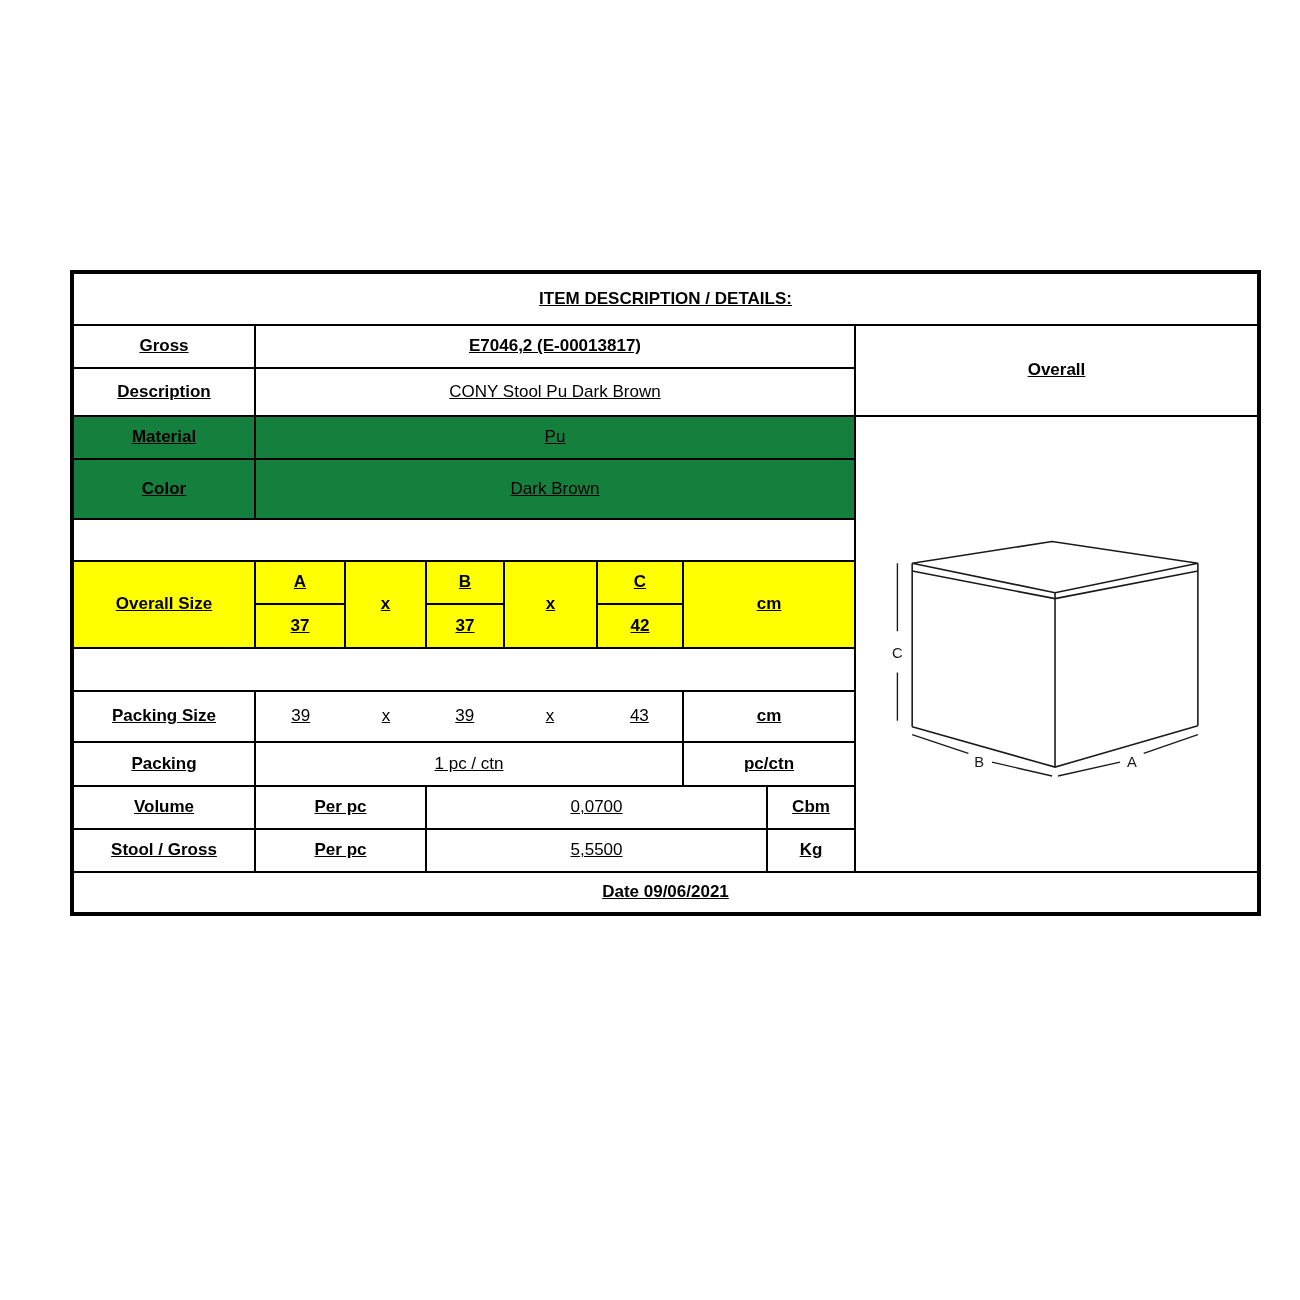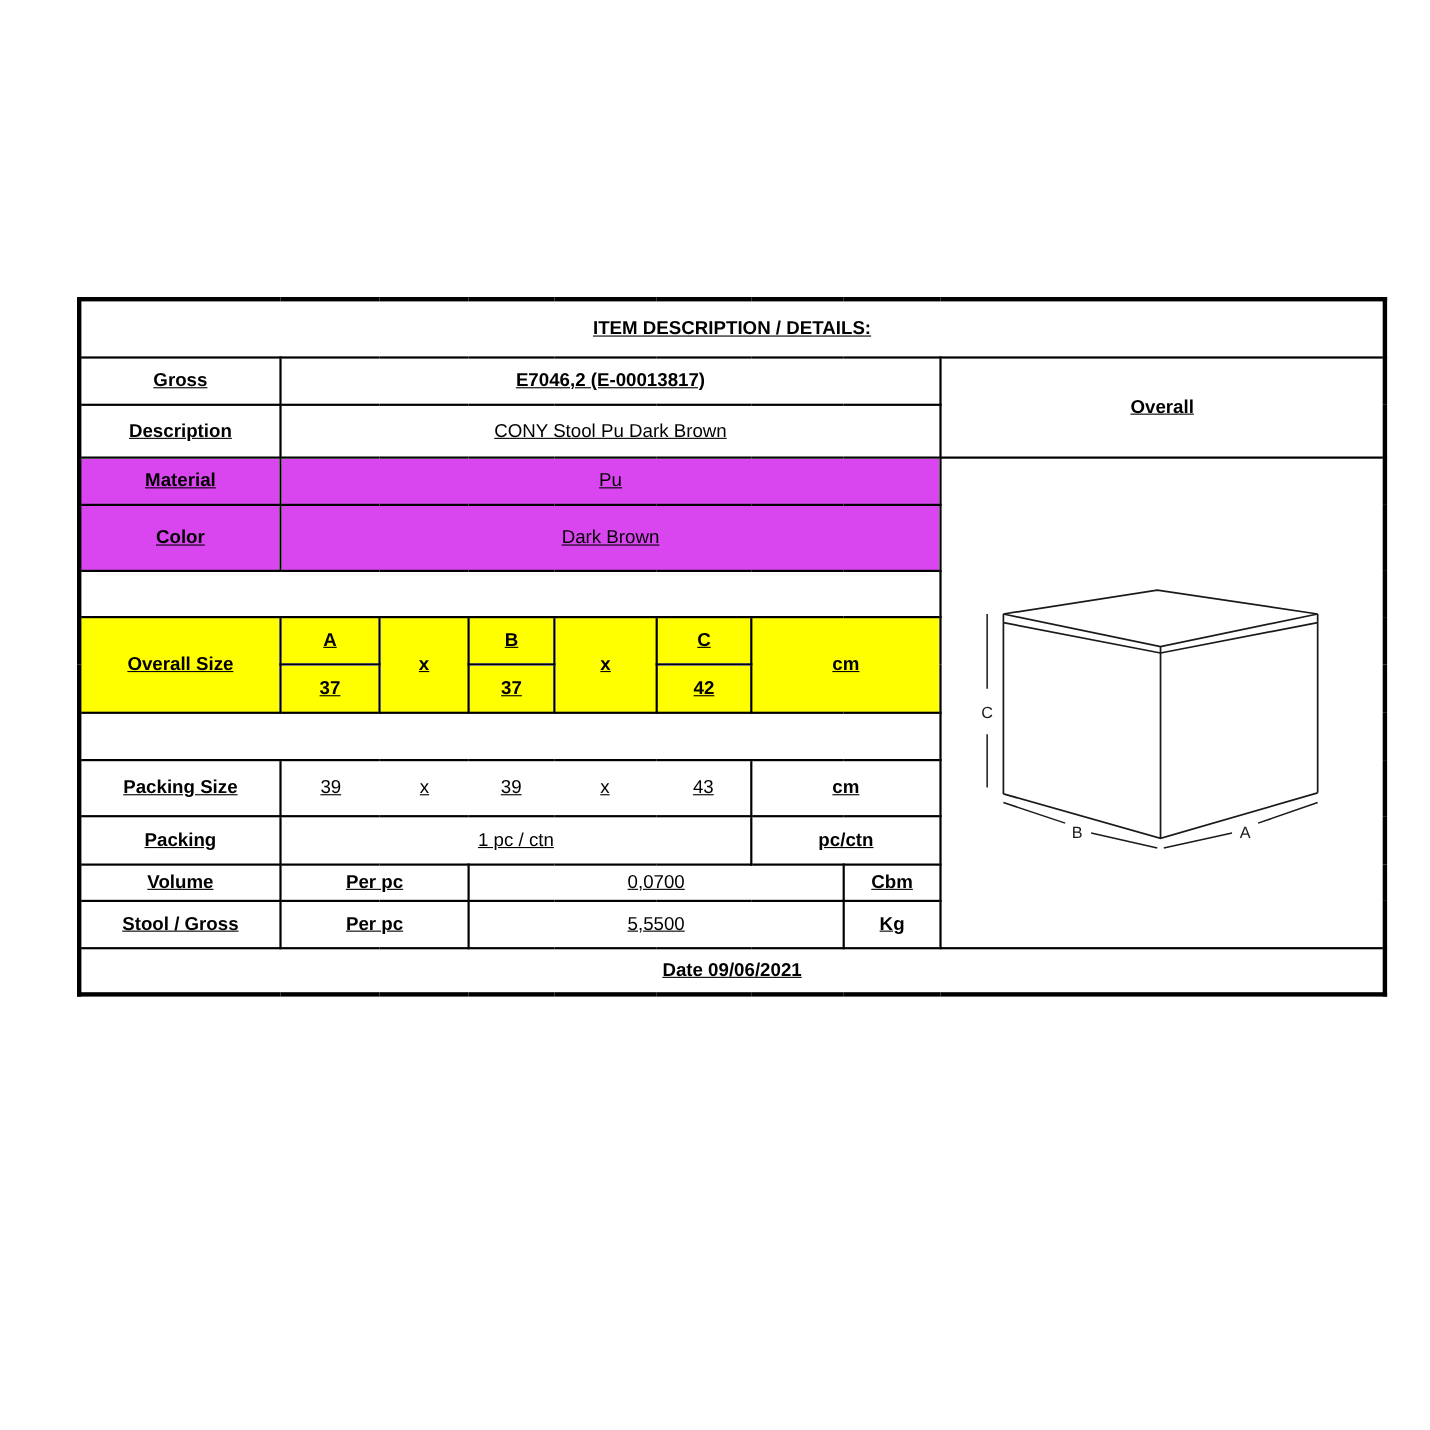--- a/index.html
+++ b/index.html
@@ -23,28 +23,28 @@
   tr.r-code{height:43px;}
   tr.r-desc{height:48px;}
   tr.r-mat{height:43px;}
   tr.r-col{height:60px;}
   tr.r-empty1{height:42px;}
   tr.r-ys1{height:43px;}
   tr.r-ys2{height:44px;}
   tr.r-empty2{height:43px;}
   tr.r-psize{height:51px;}
   tr.r-pack{height:44px;}
-  tr.r-vol{height:33px;}
+  tr.r-vol{height:43px;}
   tr.r-wgt{height:43px;}
   tr.r-date{height:42px;}
 
   td.title-cell{font-weight:bold;font-size:20px;border-bottom:3px solid #000;}
   td.row-label{text-align:left;padding-left:6px;font-weight:bold;font-size:18px;}
   td.bold{font-weight:bold;}
-  td.shade{background:#d946ef;}
+  td.shade{background:#15803d;}
   td.yellow{background:#FFFF00;font-weight:bold;font-size:18px;}
   td.unit-left{text-align:left;padding-left:5px;font-weight:bold;font-size:18px;}
   td.unit-center{font-weight:bold;font-size:18px;}
   td.date-cell{font-weight:bold;font-size:18px;}
   td.drawing-label{font-weight:bold;font-size:19px;}
   td.drawing-canvas{vertical-align:middle;text-align:center;}
 
   .dim-values{display:flex;width:100%;align-items:center;}
   .dim-values span{display:block;}
   .dv-1{width:21%;} .dv-2{width:19%;} .dv-3{width:18%;} .dv-4{width:22%;} .dv-5{width:20%;}

